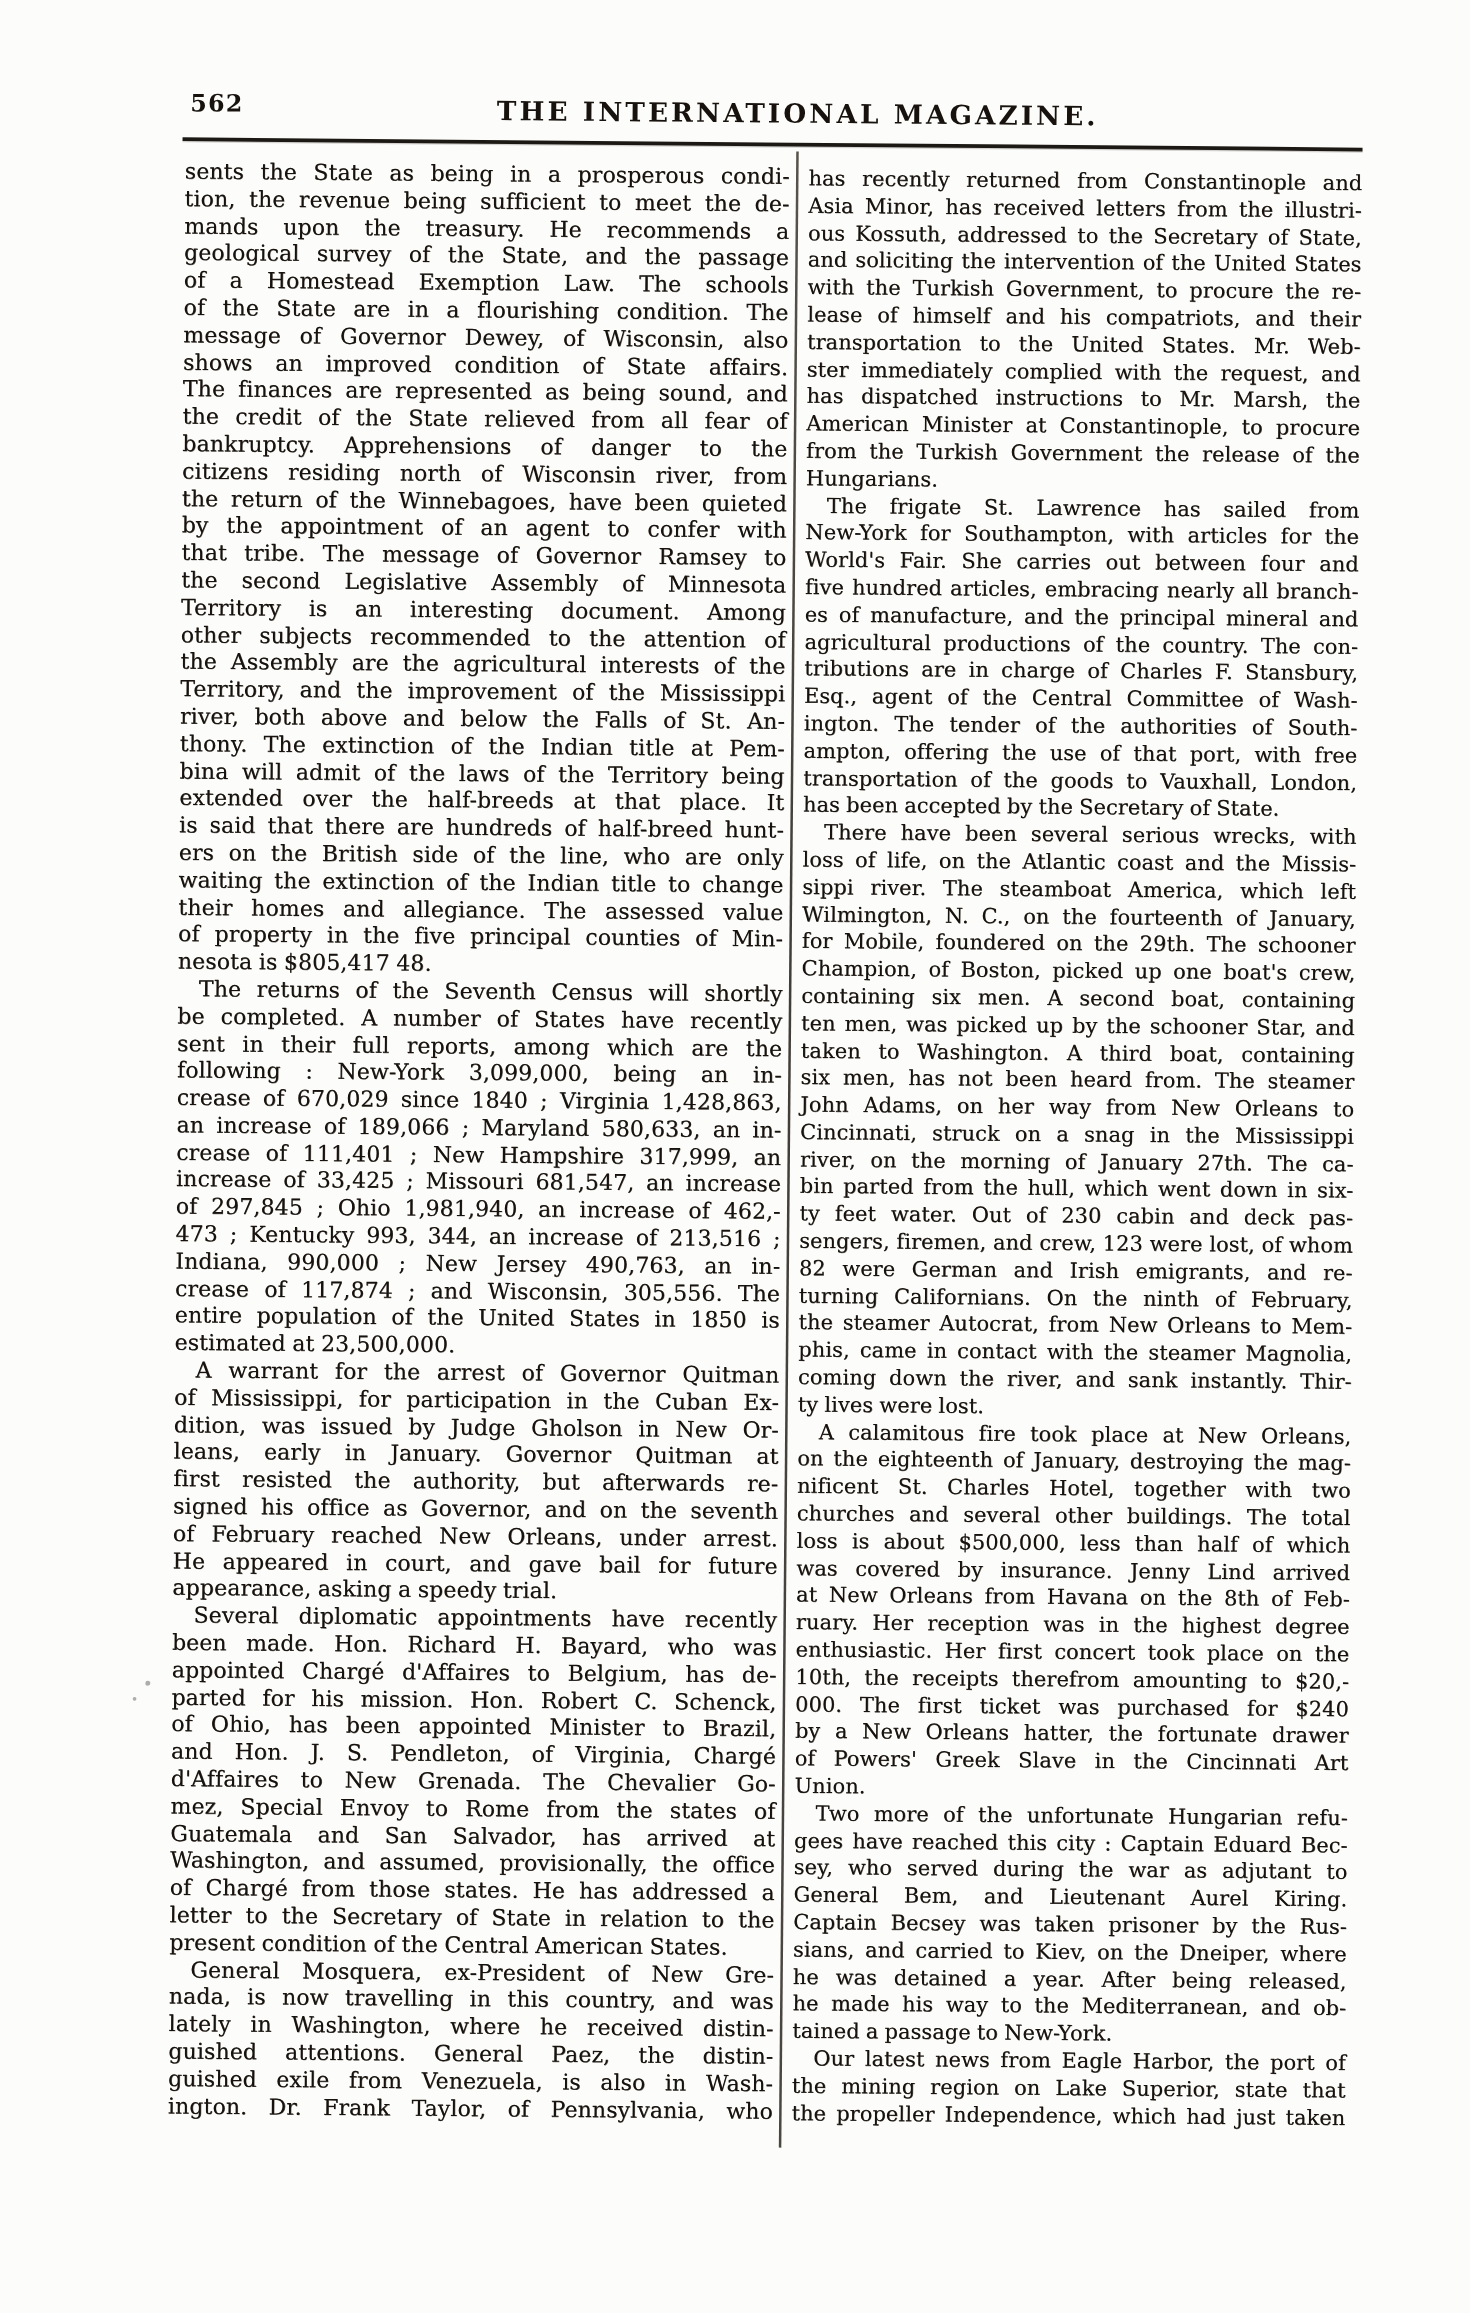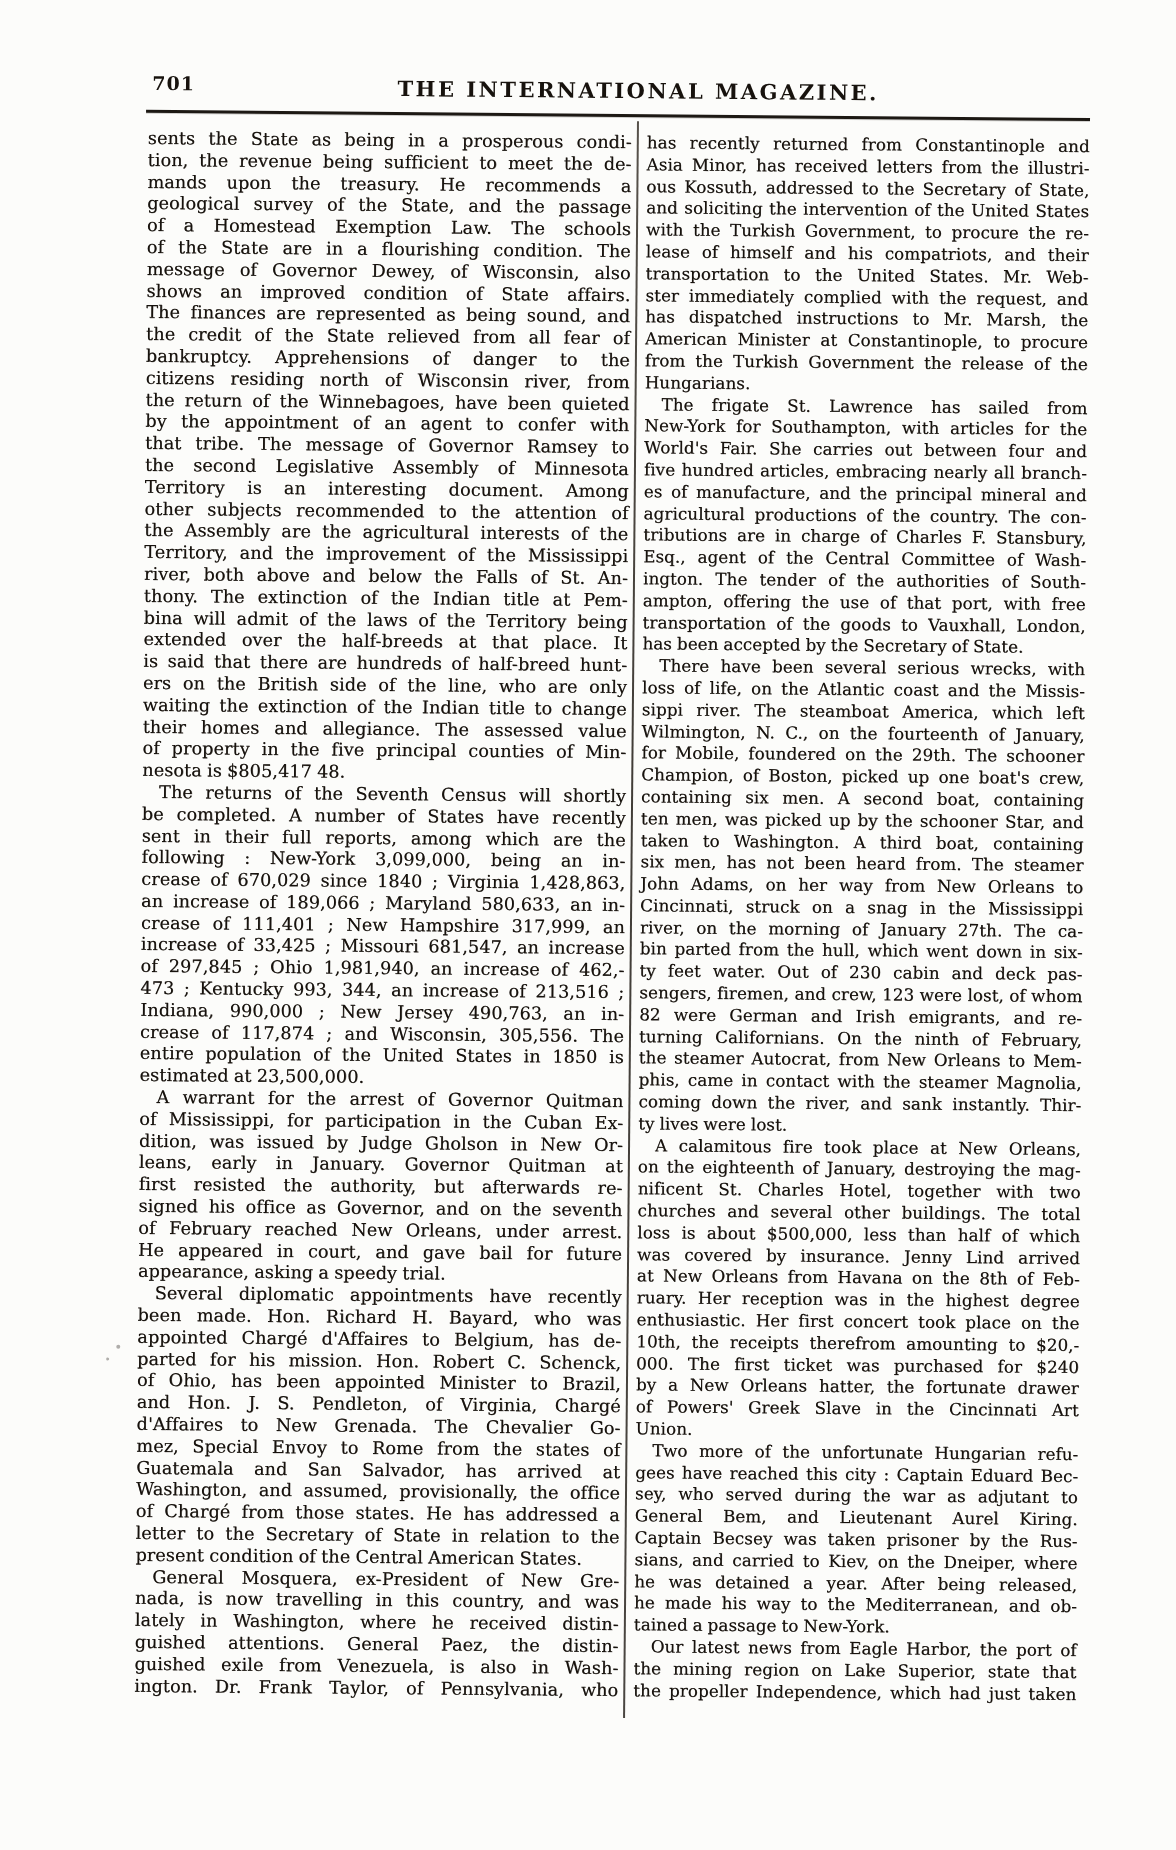--- a/index.html
+++ b/index.html
@@ -41,21 +41,21 @@
   .line.pend{text-align-last:left;}
   .line.pstart{text-indent:17px;}
   .speck{position:absolute;background:rgba(60,55,50,.4);border-radius:50%;}
   .speck.s1{left:127px;top:1349px;width:4px;height:4px;}
   .speck.s2{left:117px;top:1362px;width:3px;height:3px;}
 </style>
 </head>
 <body>
 
 <div class="page">
-  <div class="pgnum">701</div>
+  <div class="pgnum">562</div>
   <div class="ptitle">THE INTERNATIONAL MAGAZINE.</div>
   <div class="hrule"></div>
   <div class="vrule"></div>
   <div class="col left">
       <div class="line">sents the State as being in a prosperous condi-</div>
       <div class="line">tion, the revenue being sufficient to meet the de-</div>
       <div class="line">mands upon the treasury. He recommends a</div>
       <div class="line">geological survey of the State, and the passage</div>
       <div class="line">of a Homestead Exemption Law. The schools</div>
       <div class="line">of the State are in a flourishing condition. The</div>

